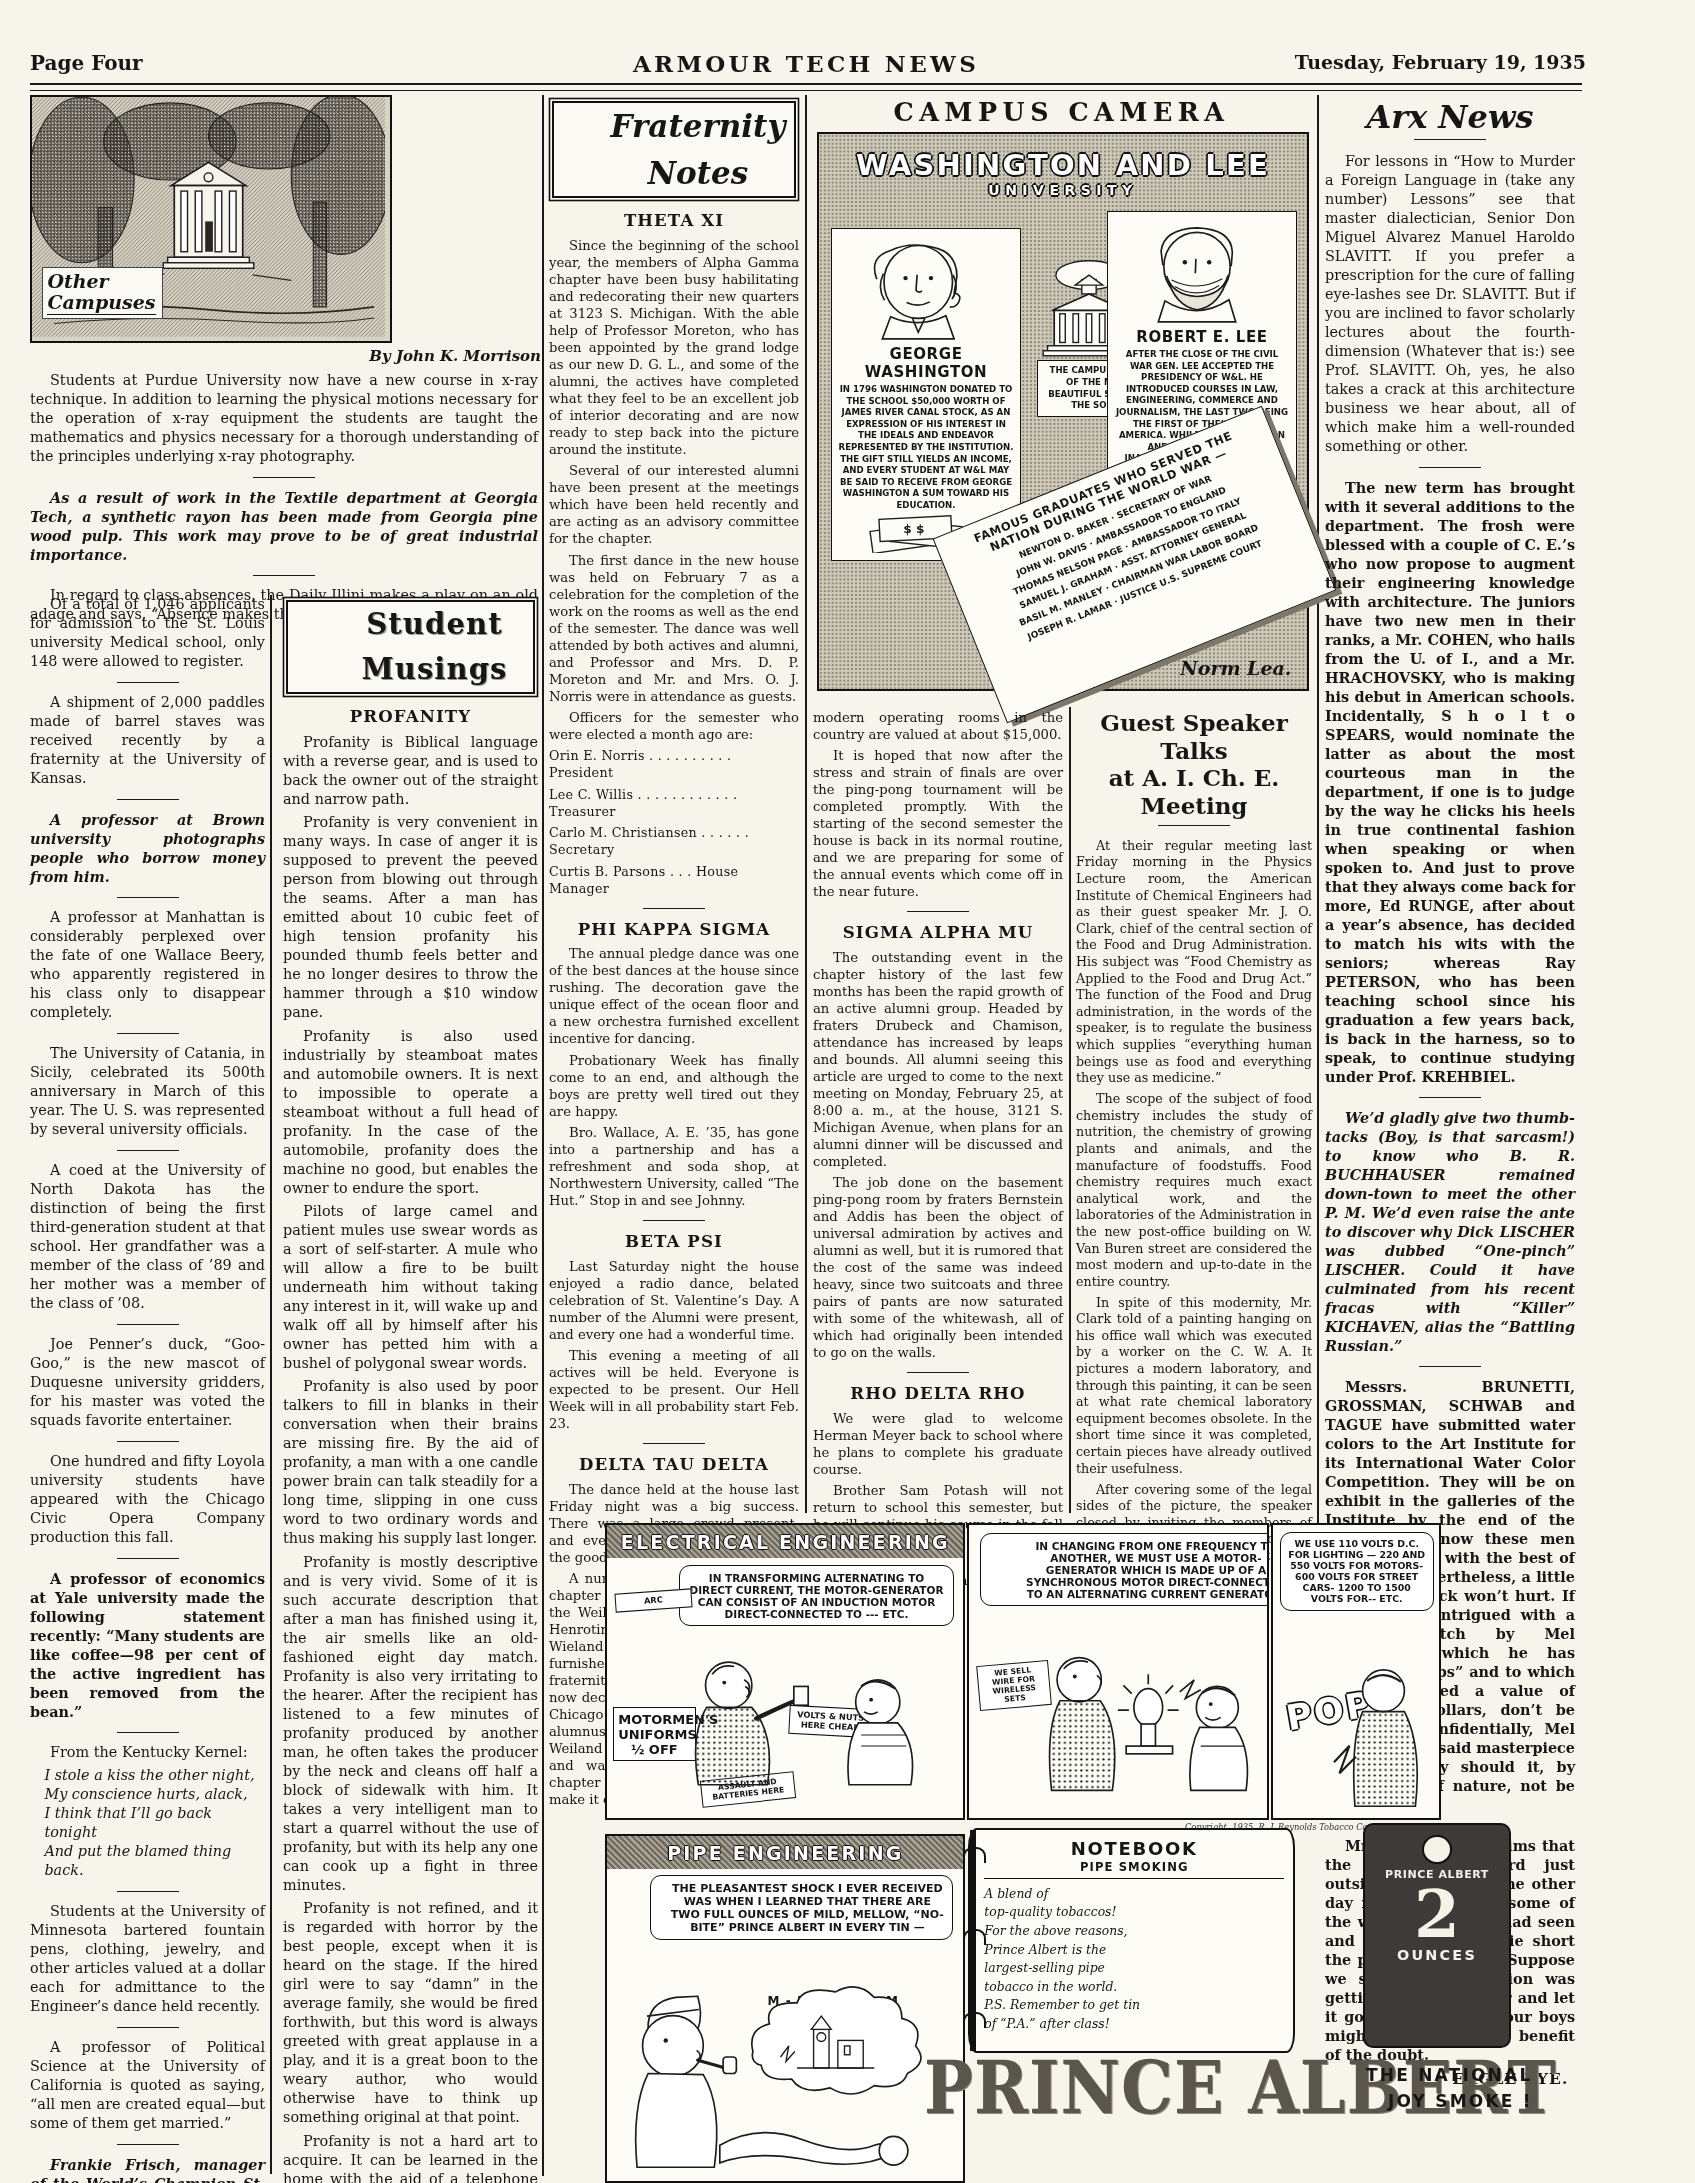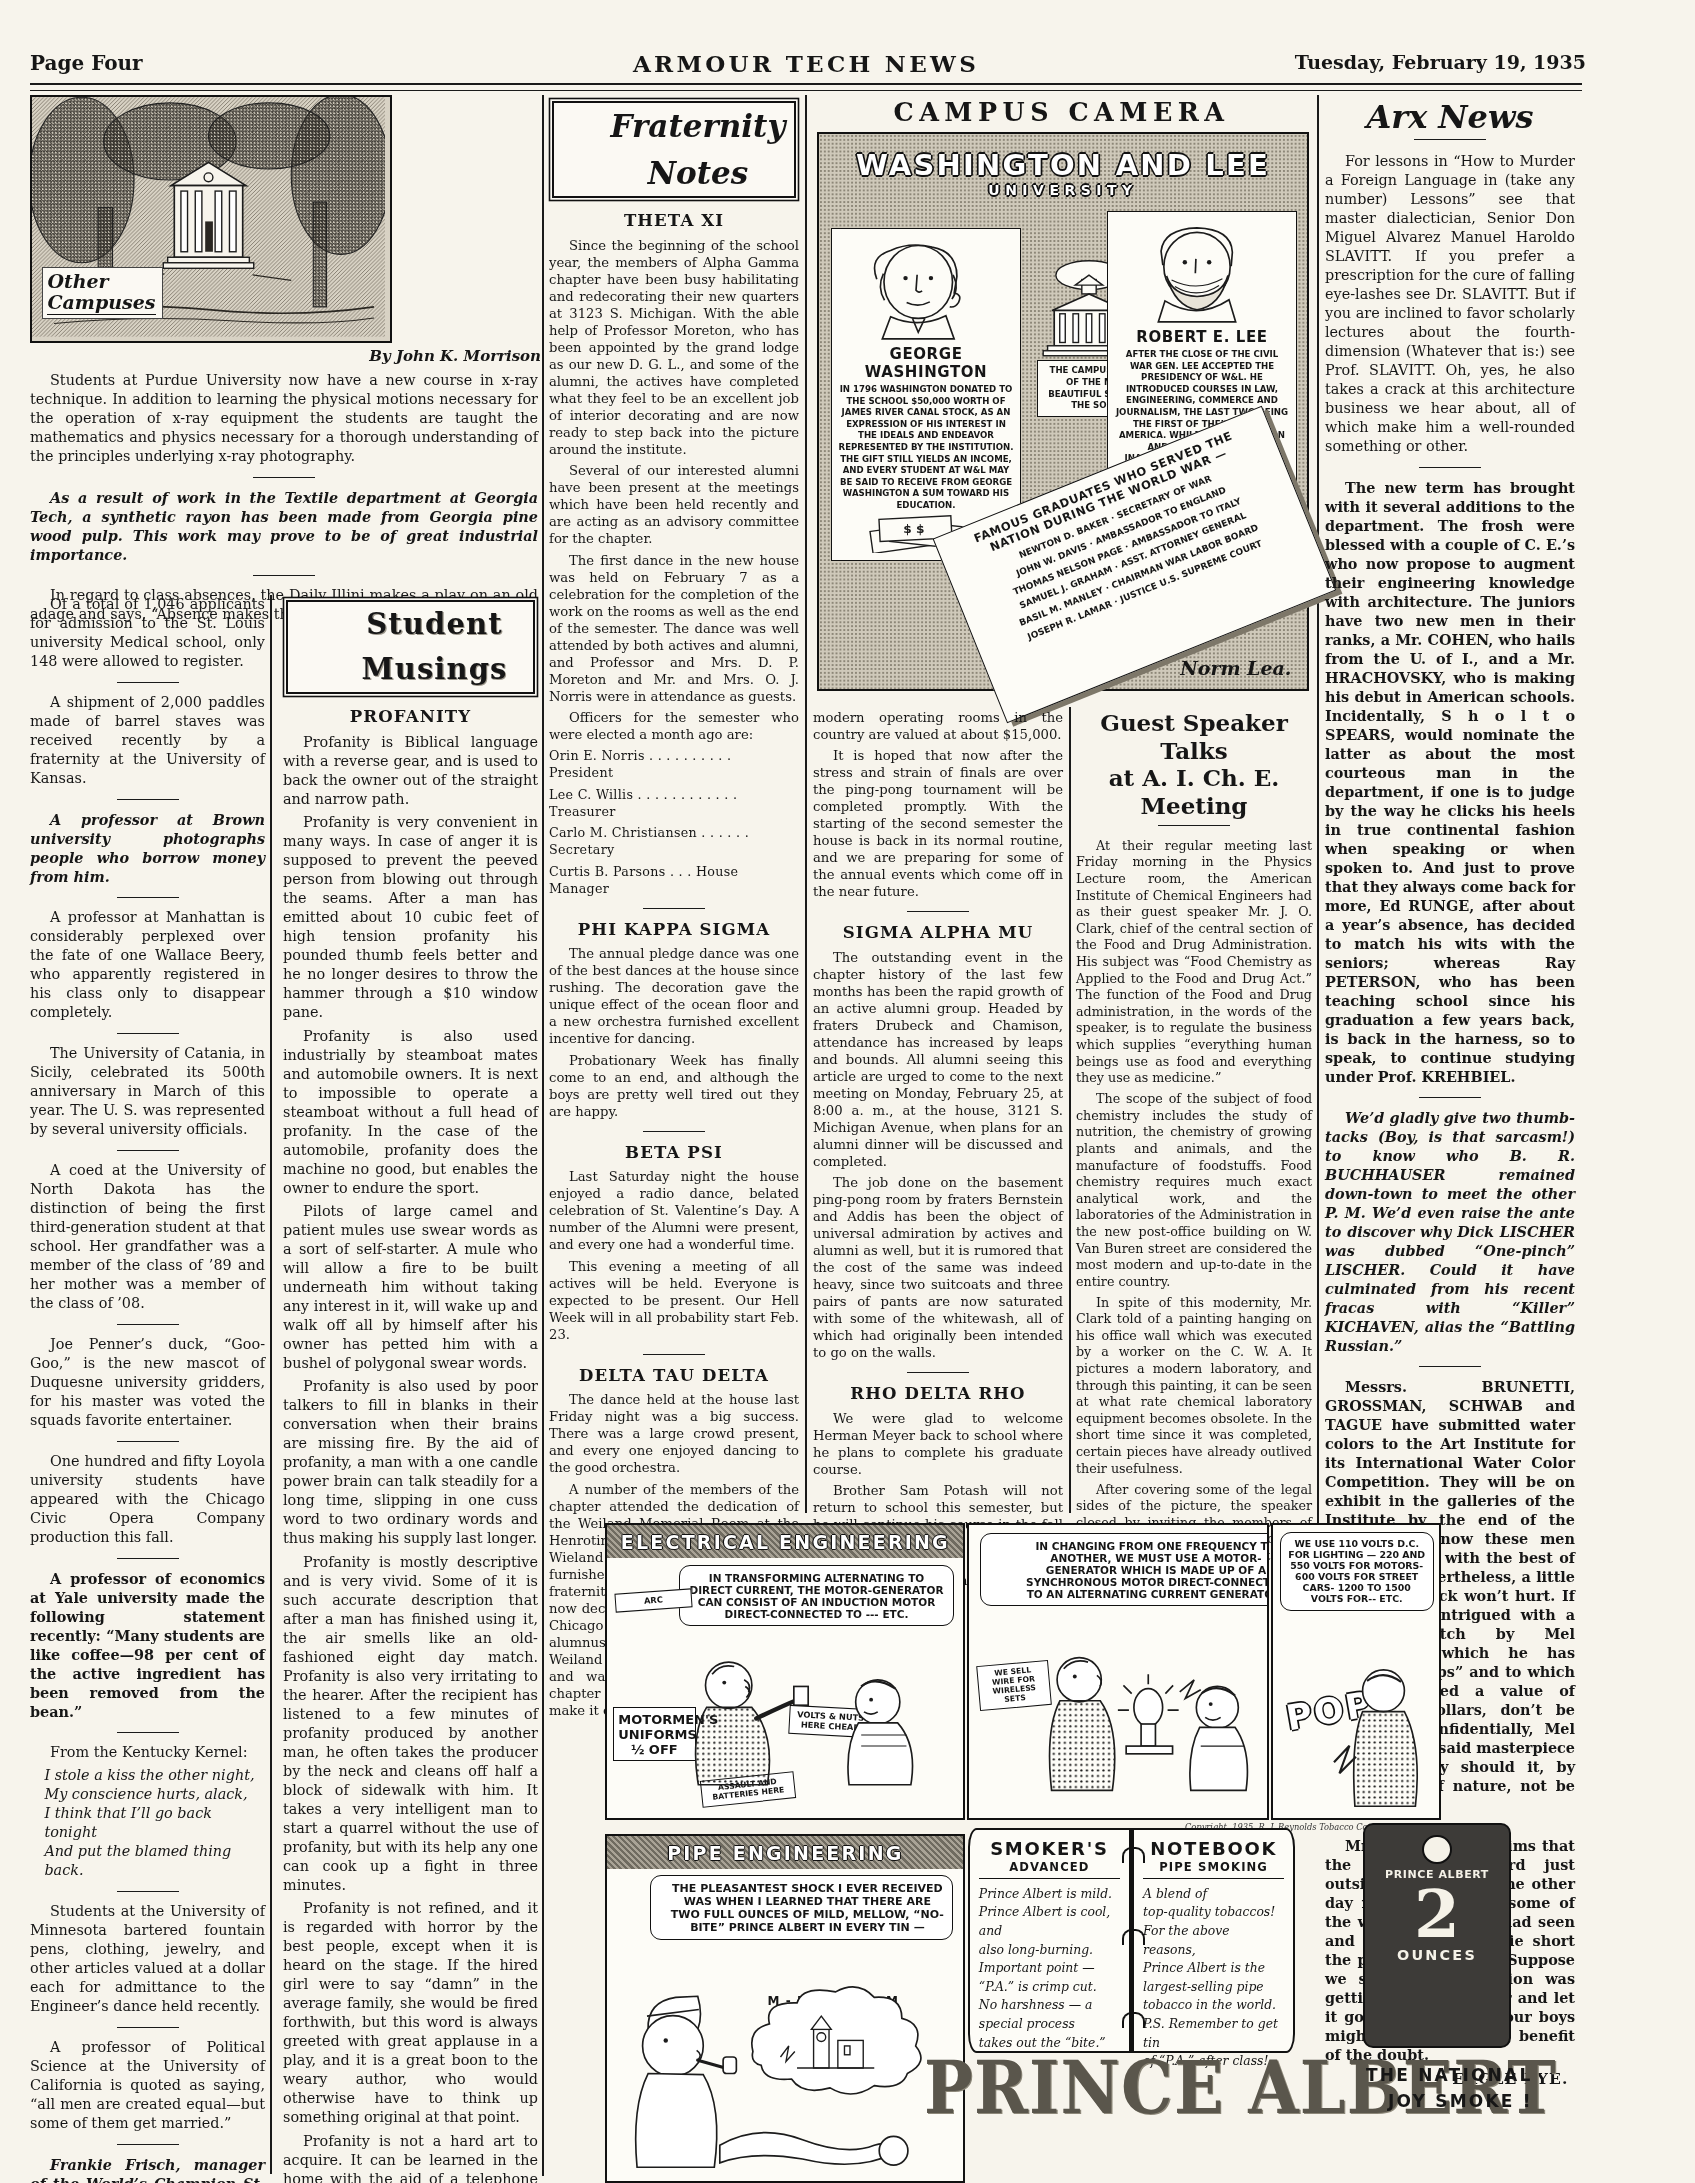--- a/index.html
+++ b/index.html
@@ -223,20 +223,21 @@
         <p class="officer">Orin E. Norris . . . . . . . . . . President</p>
         <p class="officer">Lee C. Willis . . . . . . . . . . . . Treasurer</p>
         <p class="officer">Carlo M. Christiansen . . . . . . Secretary</p>
         <p class="officer">Curtis B. Parsons . . . House Manager</p>
       </div>
     <div class="sep"></div>
     <h3 class="sec-head">PHI KAPPA SIGMA</h3>
     <div>
         <p class="">The annual pledge dance was one of the best dances at the house since rushing. The decoration gave the unique effect of the ocean floor and a new orchestra furnished excellent incentive for dancing.</p>
         <p class="">Probationary Week has finally come to an end, and although the boys are pretty well tired out they are happy.</p>
+        <p class="">Bro. Wallace, A. E. ’35, has gone into a partnership and has a refreshment and soda shop, at Northwestern University, called “The Hut.” Stop in and see Johnny.</p>
       </div>
     <div class="sep"></div>
     <h3 class="sec-head">BETA PSI</h3>
     <div>
         <p class="">Last Saturday night the house enjoyed a radio dance, belated celebration of St. Valentine’s Day. A number of the Alumni were present, and every one had a wonderful time.</p>
         <p class="">This evening a meeting of all actives will be held. Everyone is expected to be present. Our Hell Week will in all probability start Feb. 23.</p>
       </div>
     <div class="sep"></div>
     <h3 class="sec-head">DELTA TAU DELTA</h3>
     <div>
@@ -466,32 +467,20 @@
           <rect x="416" y="150" width="10" height="16"></rect>
           <path d="M330 190 L470 190"></path>
           <path d="M300 170 L315 150 L310 178 L326 160" fill="none"></path>
         </g>
         <path d="M190 330 Q260 290 340 320 Q420 350 470 330 Q500 320 505 345 Q440 378 340 355 Q250 340 190 362 Z" fill="#fff" stroke="#1c1c1c" stroke-width="3"></path>
         <circle cx="505" cy="340" r="26" fill="#fff" stroke="#1c1c1c" stroke-width="3"></circle>
       </svg>
     </div>
 
     <div class="book" style="left:367px;top:309px;width:323px;height:221px;">
-      <div class="bpage">
-        <h4>SMOKER'S</h4>
-        <h5>ADVANCED</h5>
-        <div class="bscript">Prince Albert is mild.
-Prince Albert is cool, and
-also long-burning.
-Important point —
-“P.A.” is crimp cut.
-No harshness — a
-special process
-takes out the “bite.”</div>
-      </div>
       <div class="bspine">
         <span class="ring" style="top:16.6px;"></span>
         <span class="ring" style="top:99px;"></span>
         <span class="ring" style="top:182px;"></span>
       </div>
       <div class="bpage">
         <h4>NOTEBOOK</h4>
         <h5>PIPE SMOKING</h5>
         <div class="bscript">A blend of
 top-quality tobaccos!

